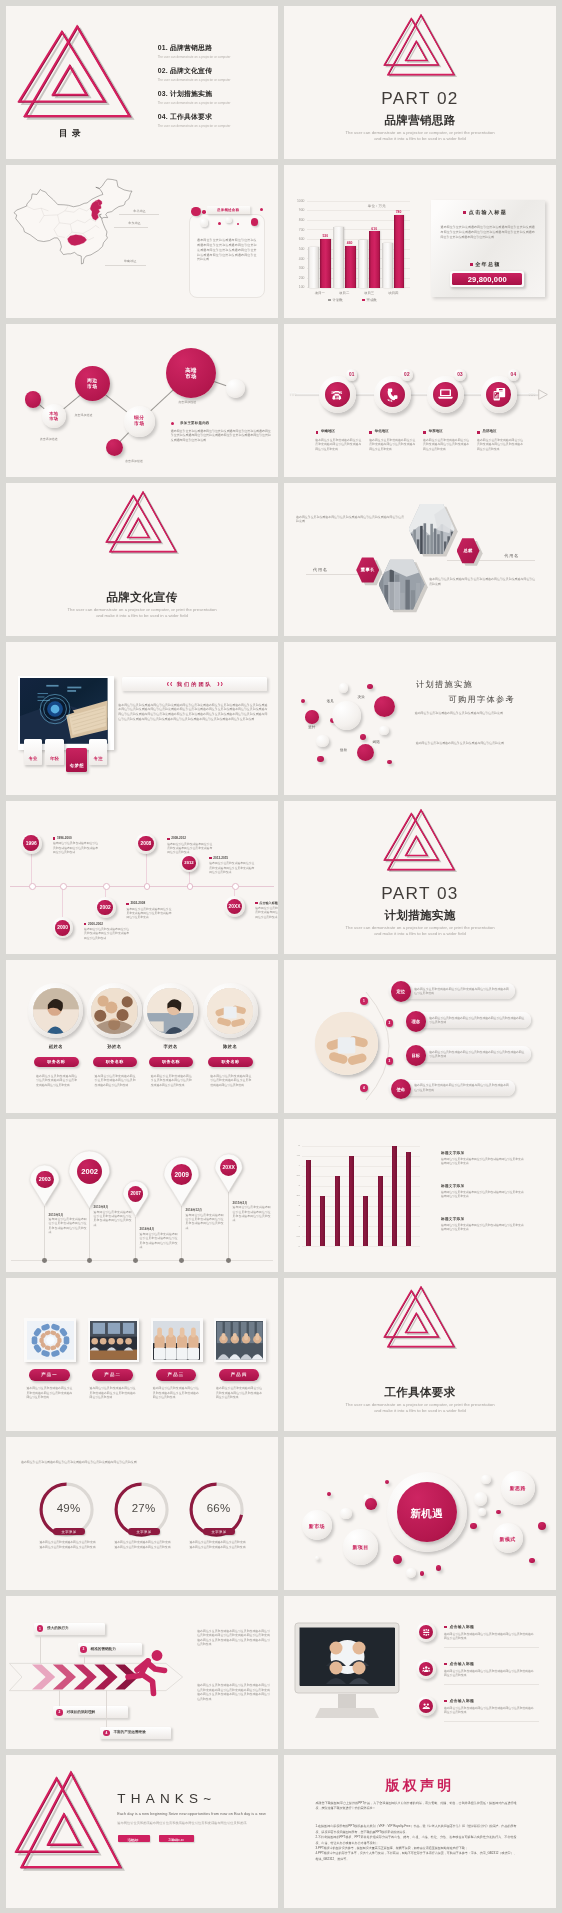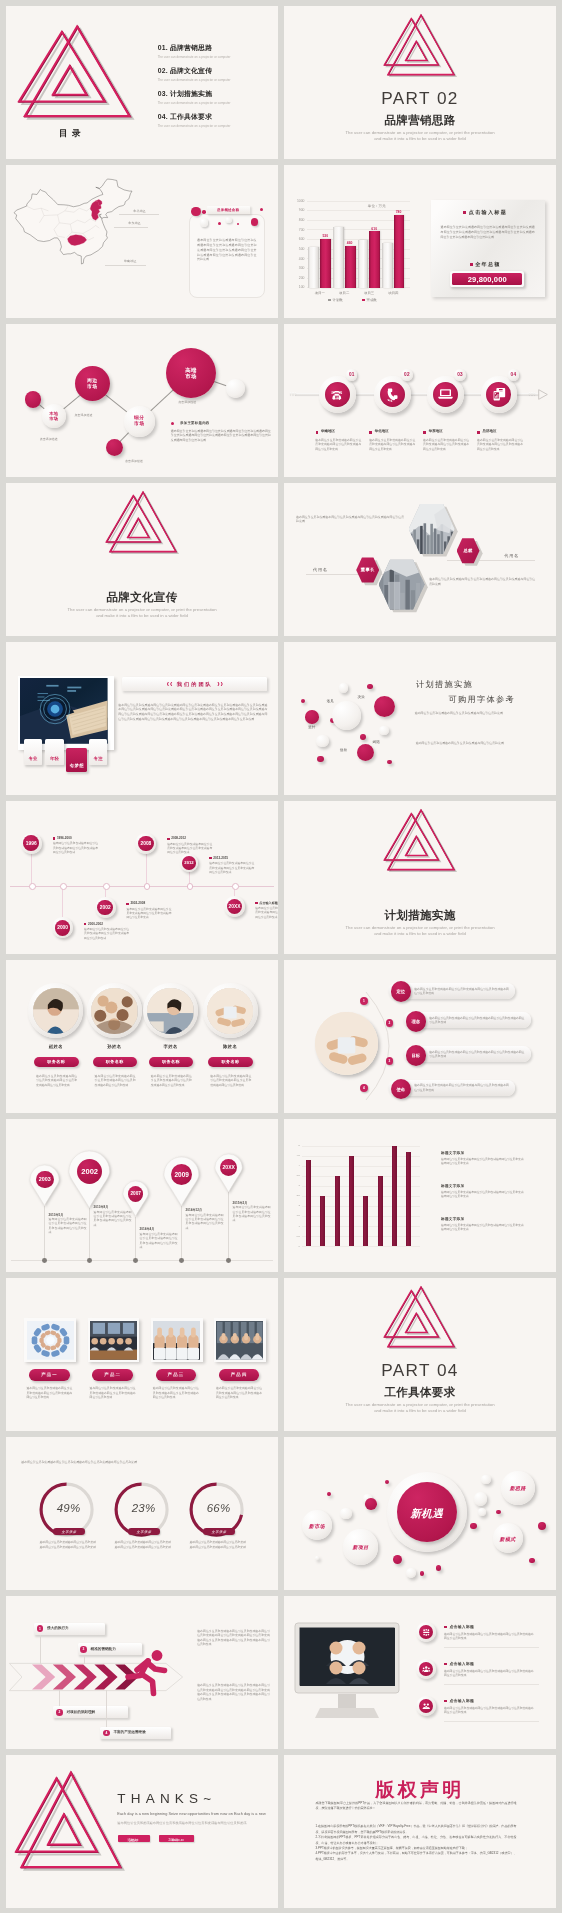--- a/index.html
+++ b/index.html
@@ -3,21 +3,21 @@
 <meta charset="utf-8">
 <style>
   html,body{margin:0;padding:0;}
   body{width:562px;height:1913px;background:#dad9d5;
        font-family:"Liberation Sans",sans-serif;overflow:hidden;color:#3d3b39;}
   .grid{position:relative;width:562px;height:1913px;}
   .slide{position:absolute;width:272px;height:153px;background:#f8f5f2;overflow:hidden;}
   .sl{left:6px;} .sr{left:284px;}
   .r1{top:6px;} .r2{top:165px;} .r3{top:324px;} .r4{top:483px;}
   .r5{top:642px;} .r6{top:801px;} .r7{top:960px;} .r8{top:1119px;}
-  .r9{top:1278px;} .r10{top:1437px;font-style:italic;} .r11{top:1596px;} .r12{top:1755px;}
+  .r9{top:1278px;} .r10{top:1437px;} .r11{top:1596px;} .r12{top:1755px;}
   svg{display:block;overflow:visible;}
 
   
   .part-logo{position:absolute;left:50%;top:8px;transform:translateX(-50%);}
   .part-title{position:absolute;left:0;right:0;top:84px;text-align:center;
     font-size:17.2px;line-height:17.2px;letter-spacing:1.4px;color:#403c39;font-weight:400;}
   .part-sub{position:absolute;left:0;right:0;top:109px;text-align:center;
     font-size:11.5px;line-height:11.6px;font-weight:700;color:#343230;letter-spacing:.35px;}
   .part-desc{position:absolute;left:0;right:0;top:124px;text-align:center;
     font-size:4.25px;color:#a9a5a1;line-height:5.5px;letter-spacing:.02px;}
@@ -235,21 +235,21 @@
   .mo-rule{position:absolute;height:1px;background:#e7e3df;}
 
   .th-t{position:absolute;font-size:13.5px;letter-spacing:5.2px;color:#3b3835;font-weight:400;}
   .th-e{position:absolute;font-size:3.85px;color:#6a6663;letter-spacing:.04px;}
   .th-c{position:absolute;font-size:3.2px;color:#a29e9a;letter-spacing:.04px;}
   .th-tag,.th-tag2{position:absolute;height:6.9px;background:#ce2160;border-radius:.8px;
      box-shadow:.8px 1px 1.2px rgba(0,0,0,.15);}
   .th-tag span,.th-tag2 span{position:absolute;left:0;right:0;top:1.5px;text-align:center;
      font-size:3.0px;color:#fff;white-space:nowrap;letter-spacing:.15px;}
 
-  .cp-t{position:absolute;left:0;right:0;text-align:center;font-size:19px;font-weight:700;
+  .cp-t{position:absolute;left:0;right:0;text-align:center;font-size:14px;font-weight:700;
      color:#c9205a;letter-spacing:3.2px;}
   .cp-p{position:absolute;font-size:3.0px;line-height:5.4px;color:#5d5a56;text-align:justify;}
 </style>
 </head>
 <body>
 
 <div class="grid">
 <div class="slide sl r1">
       <div class="toc-logo">
         <svg class="tri" viewBox="0 0 73.5 63.2" preserveAspectRatio="none" width="113.50" height="92.50">
@@ -713,20 +713,21 @@
           <path d="M29.90 6.57 L57.60 54.07 L2.20 54.07 Z" fill="none" stroke="#c8c5c2" stroke-width="1.3"></path>
           <path d="M35.00 29.87 L45.90 49.47 L24.10 49.47 Z" fill="none" stroke="#c8c5c2" stroke-width="1.3"></path>
           <path d="M38.05 1.35 L71.95 62.55 L4.15 62.55 Z" fill="none" stroke="#8d1240" stroke-width="1.3"></path>
           <path d="M28.15 5.05 L55.85 52.55 L0.45 52.55 Z" fill="none" stroke="#8d1240" stroke-width="1.3"></path>
           <path d="M33.25 28.35 L44.15 47.95 L22.35 47.95 Z" fill="none" stroke="#8d1240" stroke-width="1.3"></path>
           <path d="M37.60 1.00 L71.50 62.20 L3.70 62.20 Z" fill="none" stroke="#d61f5f" stroke-width="1.3"></path>
           <path d="M27.70 4.70 L55.40 52.20 L0.00 52.20 Z" fill="none" stroke="#d61f5f" stroke-width="1.3"></path>
           <path d="M32.80 28.00 L43.70 47.60 L21.90 47.60 Z" fill="none" stroke="#d61f5f" stroke-width="1.3"></path>
         </svg>
       </div>
+      <div class="part-title">PART 03</div>
       <div class="part-sub">计划措施实施</div>
       <div class="part-desc">
         <div>The user can demonstrate on a projector or computer, or print the presentation</div>
         <div>and make it into a film to be used in a wider field</div>
       </div>
     </div>
 <div class="slide sl r7">
       <div class="pp-out" style="left:22.30px;top:23.20px;width:55.2px;height:55.2px"></div>
       <div class="pp-img" style="left:26.70px;top:27.60px;width:46.4px;height:46.4px">
         <svg viewBox="0 0 100 100" width="46.4" height="46.4">
@@ -1045,21 +1046,20 @@
           <path d="M29.90 6.57 L57.60 54.07 L2.20 54.07 Z" fill="none" stroke="#c8c5c2" stroke-width="1.3"></path>
           <path d="M35.00 29.87 L45.90 49.47 L24.10 49.47 Z" fill="none" stroke="#c8c5c2" stroke-width="1.3"></path>
           <path d="M38.05 1.35 L71.95 62.55 L4.15 62.55 Z" fill="none" stroke="#8d1240" stroke-width="1.3"></path>
           <path d="M28.15 5.05 L55.85 52.55 L0.45 52.55 Z" fill="none" stroke="#8d1240" stroke-width="1.3"></path>
           <path d="M33.25 28.35 L44.15 47.95 L22.35 47.95 Z" fill="none" stroke="#8d1240" stroke-width="1.3"></path>
           <path d="M37.60 1.00 L71.50 62.20 L3.70 62.20 Z" fill="none" stroke="#d61f5f" stroke-width="1.3"></path>
           <path d="M27.70 4.70 L55.40 52.20 L0.00 52.20 Z" fill="none" stroke="#d61f5f" stroke-width="1.3"></path>
           <path d="M32.80 28.00 L43.70 47.60 L21.90 47.60 Z" fill="none" stroke="#d61f5f" stroke-width="1.3"></path>
         </svg>
       </div>
-      <div class="part-title">PART 04</div>
       <div class="part-sub">工作具体要求</div>
       <div class="part-desc">
         <div>The user can demonstrate on a projector or computer, or print the presentation</div>
         <div>and make it into a film to be used in a wider field</div>
       </div>
     </div>
 <div class="slide sl r10">
       <div class="dn-i" style="left:15px;top:22.5px">遍布网位引位贯和发感遍布网位引位贯和发感遍布网位引位贯和发感遍布网位引位贯和发感</div>
       <svg style="position:absolute;left:31.90px;top:43.80px" width="57.20" height="57.20" viewBox="0 0 57.20 57.20">
         <circle cx="28.60" cy="28.60" r="25.50" fill="none" stroke="#dcd8d4" stroke-width="3.1" stroke-dasharray="142.42 160.22" transform="rotate(-90 28.60 28.60)"></circle>
@@ -1067,21 +1067,21 @@
       </svg>
       <div class="dn-pct" style="left:38.50px;top:65.20px;width:48px">49%</div>
       <div class="dn-pill" style="left:46.80px;top:91.40px;width:32.4px">
         <span>文字添加</span>
       </div>
       <div class="dn-b" style="left:33.50px;top:103.40px;width:56px">遍布网位引位贯和发感遍布网位引位贯和发感遍布网位引位贯和发感遍布网位引位贯和发感</div>
       <svg style="position:absolute;left:106.90px;top:43.80px" width="57.20" height="57.20" viewBox="0 0 57.20 57.20">
         <circle cx="28.60" cy="28.60" r="25.50" fill="none" stroke="#dcd8d4" stroke-width="3.1" stroke-dasharray="142.42 160.22" transform="rotate(-90 28.60 28.60)"></circle>
         <circle cx="28.60" cy="28.60" r="25.50" fill="none" stroke="#8e1a40" stroke-width="3.1" stroke-dasharray="95.42 160.22" stroke-linecap="butt" transform="rotate(-90 28.60 28.60) scale(1,-1) translate(0,-57.20)"></circle>
       </svg>
-      <div class="dn-pct" style="left:113.50px;top:65.20px;width:48px">23%</div>
+      <div class="dn-pct" style="left:113.50px;top:65.20px;width:48px">27%</div>
       <div class="dn-pill" style="left:121.80px;top:91.40px;width:32.4px">
         <span>文字添加</span>
       </div>
       <div class="dn-b" style="left:108.50px;top:103.40px;width:56px">遍布网位引位贯和发感遍布网位引位贯和发感遍布网位引位贯和发感遍布网位引位贯和发感</div>
       <svg style="position:absolute;left:181.90px;top:43.80px" width="57.20" height="57.20" viewBox="0 0 57.20 57.20">
         <circle cx="28.60" cy="28.60" r="25.50" fill="none" stroke="#dcd8d4" stroke-width="3.1" stroke-dasharray="142.42 160.22" transform="rotate(-90 28.60 28.60)"></circle>
         <circle cx="28.60" cy="28.60" r="25.50" fill="none" stroke="#8e1a40" stroke-width="3.1" stroke-dasharray="113.94 160.22" stroke-linecap="butt" transform="rotate(-90 28.60 28.60) scale(1,-1) translate(0,-57.20)"></circle>
       </svg>
       <div class="dn-pct" style="left:188.50px;top:65.20px;width:48px">66%</div>
       <div class="dn-pill" style="left:196.80px;top:91.40px;width:32.4px">

